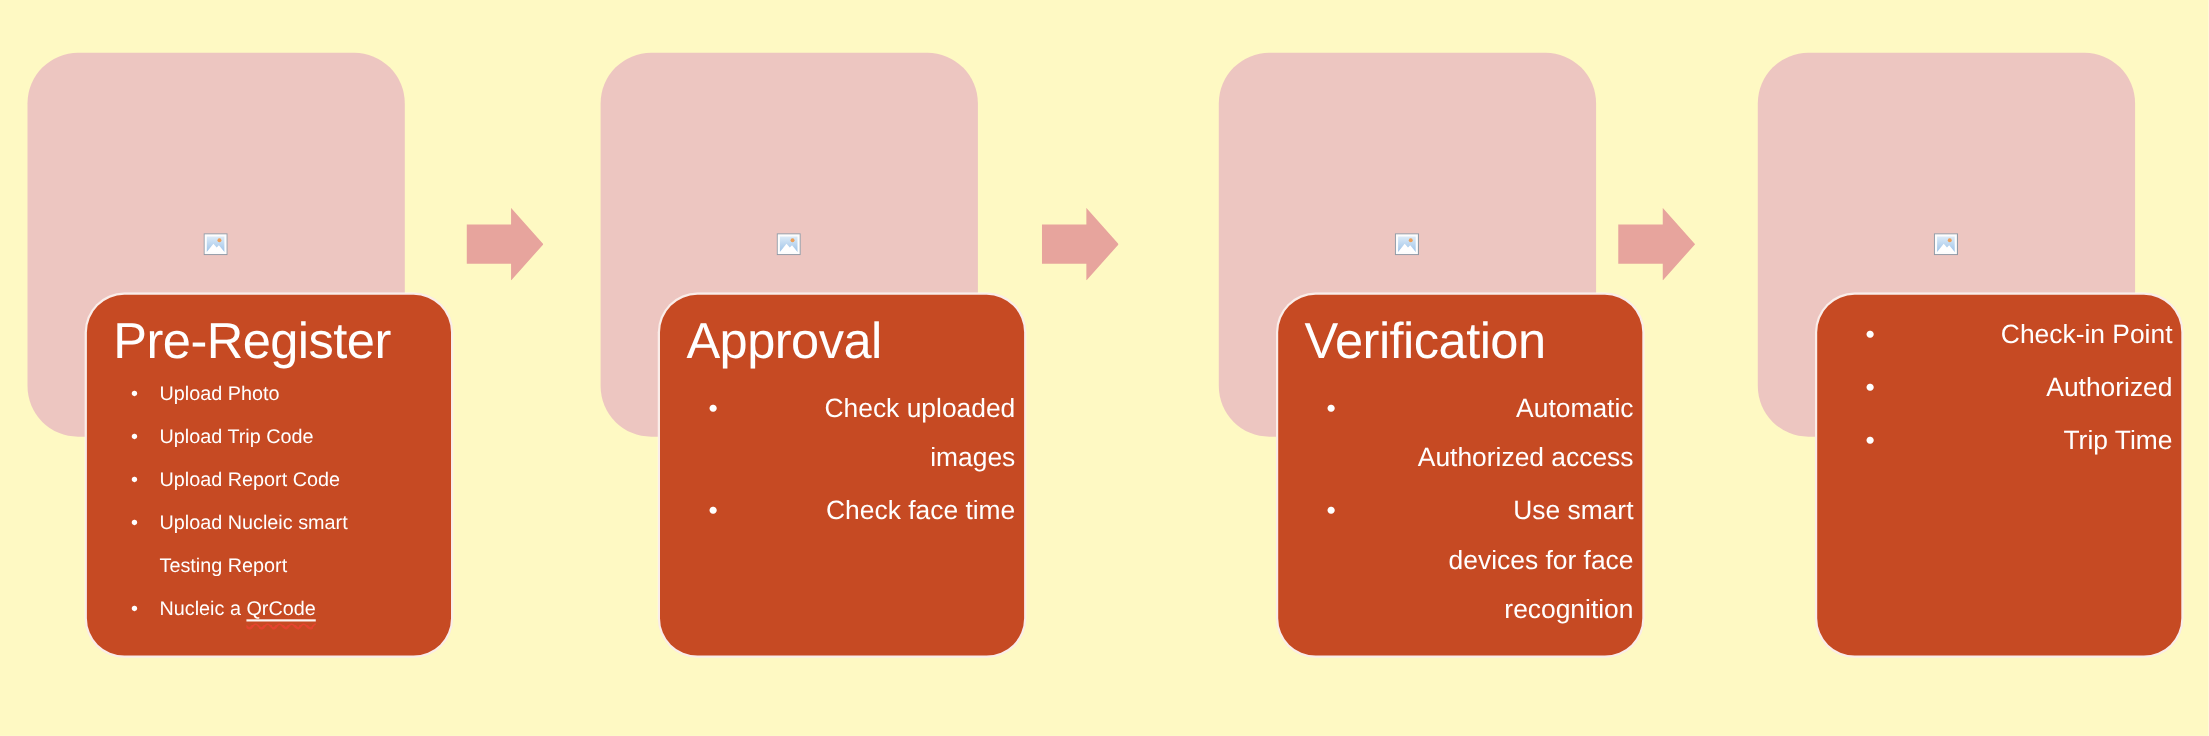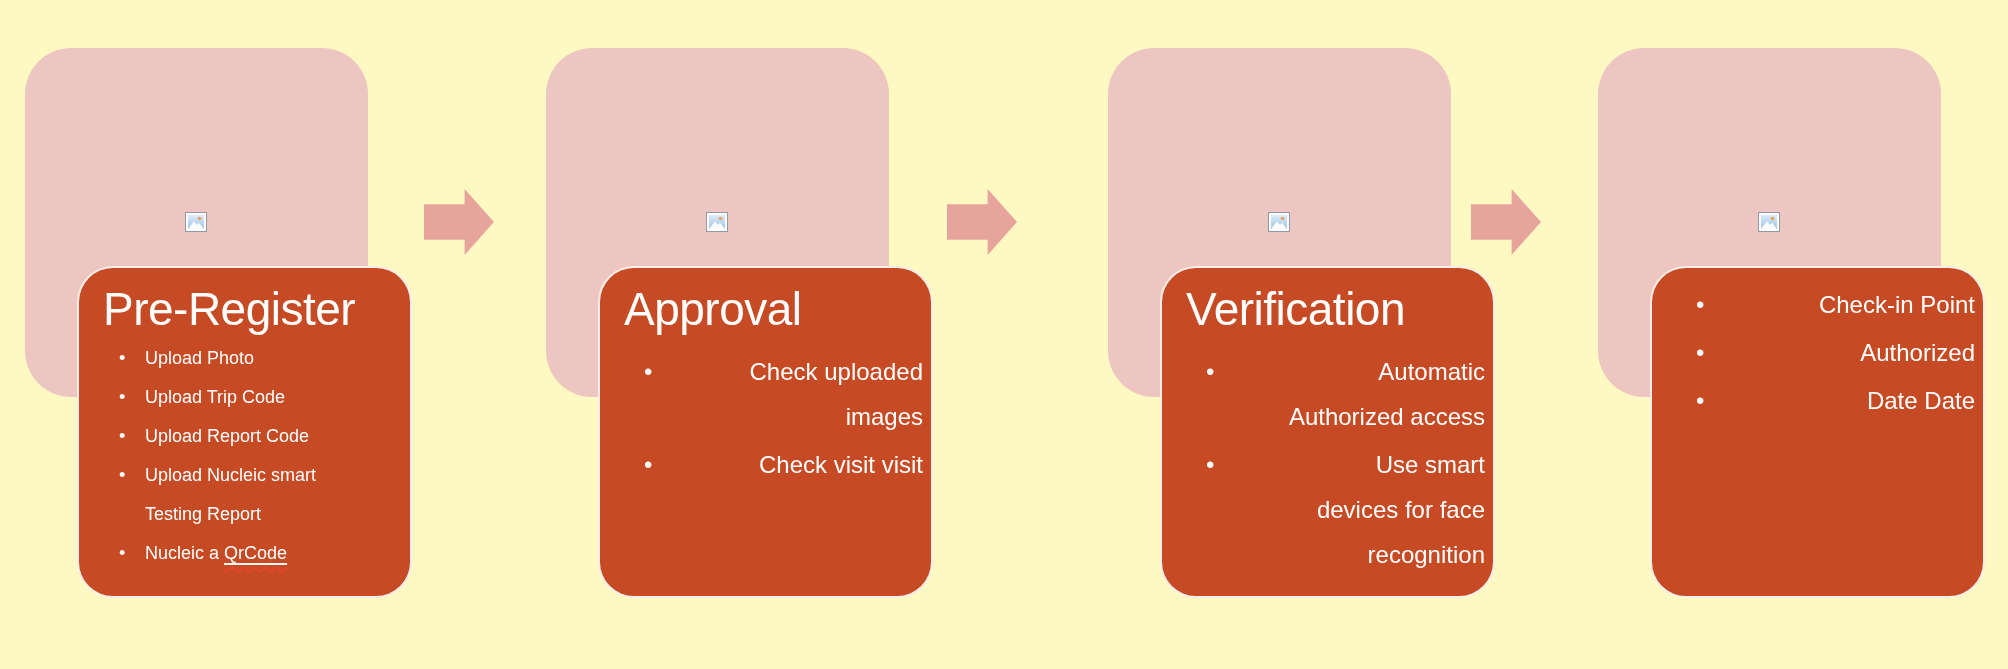--- a/index.html
+++ b/index.html
@@ -128,21 +128,21 @@
       <rect x="0.5" y="0.5" width="21" height="19" fill="#FDFDFD" stroke="#8F9AA6"></rect>
       <rect x="3" y="3" width="16" height="14" fill="url(#sky1)"></rect>
       <polygon points="3,17 9,9.5 12,13 14,11 19,17" fill="#FFFFFF"></polygon>
       <circle cx="14.5" cy="6.5" r="1.8" fill="#EDA05A"></circle>
     </svg>
     <div class="card loose">
       <h2>Approval</h2>
       <ul>
         <li>Check uploaded
 images</li>
-        <li>Check visit visit</li>
+        <li>Check face time</li>
       </ul>
     </div>
   </div>
 
   <div class="step" style="left:1108px">
     <div class="square"></div>
     <svg class="ph-icon" viewBox="0 0 22 20">
       <rect x="0.5" y="0.5" width="21" height="19" fill="#FDFDFD" stroke="#8F9AA6"></rect>
       <rect x="3" y="3" width="16" height="14" fill="url(#sky1)"></rect>
       <polygon points="3,17 9,9.5 12,13 14,11 19,17" fill="#FFFFFF"></polygon>
@@ -165,21 +165,21 @@
     <svg class="ph-icon" viewBox="0 0 22 20">
       <rect x="0.5" y="0.5" width="21" height="19" fill="#FDFDFD" stroke="#8F9AA6"></rect>
       <rect x="3" y="3" width="16" height="14" fill="url(#sky1)"></rect>
       <polygon points="3,17 9,9.5 12,13 14,11 19,17" fill="#FFFFFF"></polygon>
       <circle cx="14.5" cy="6.5" r="1.8" fill="#EDA05A"></circle>
     </svg>
     <div class="card loose">
       <ul>
         <li>Check-in Point</li>
         <li>Authorized</li>
-        <li>Date Date</li>
+        <li>Trip Time</li>
       </ul>
     </div>
   </div>
 
   <div class="arrow" style="left:424px"></div>
   <div class="arrow" style="left:947px"></div>
   <div class="arrow" style="left:1471px"></div>
 
 </div>
 

